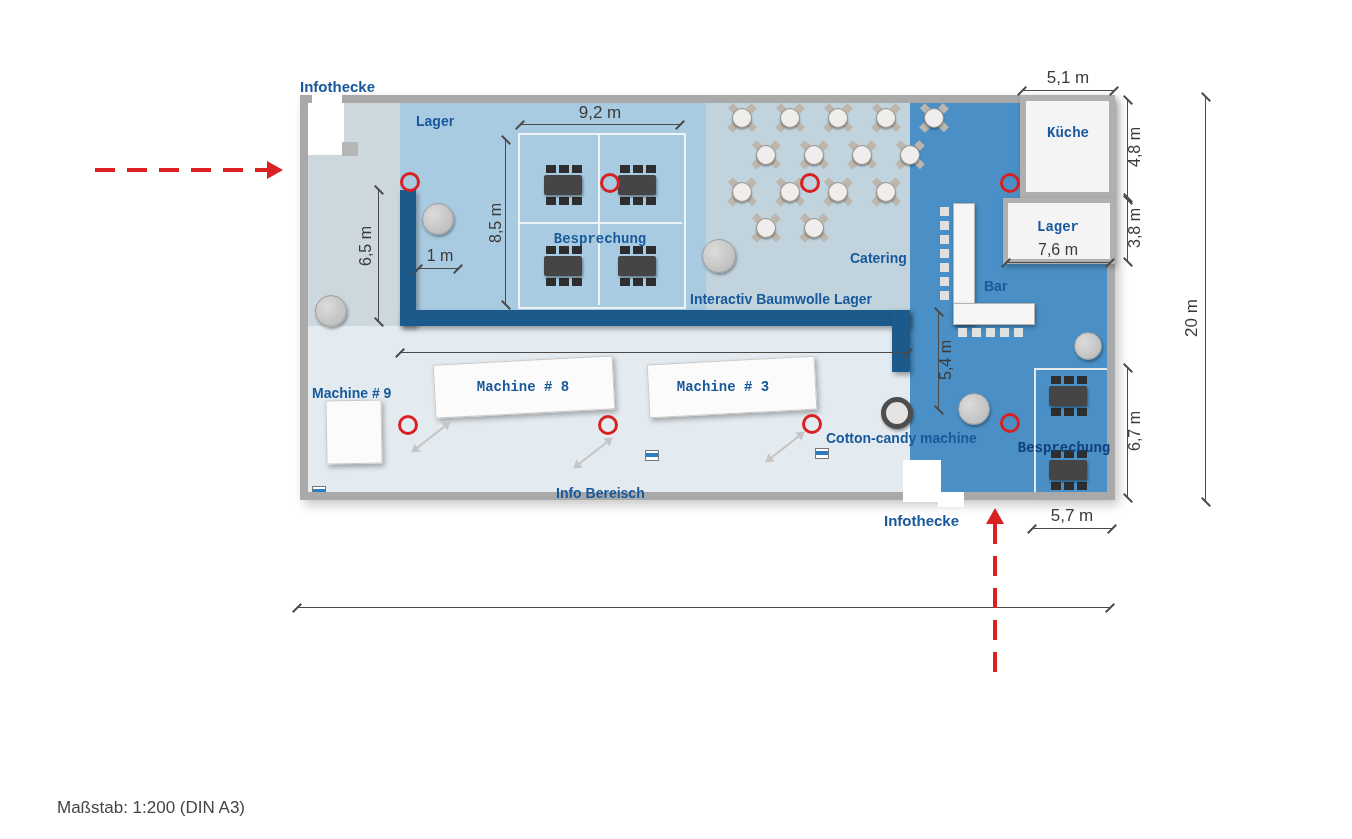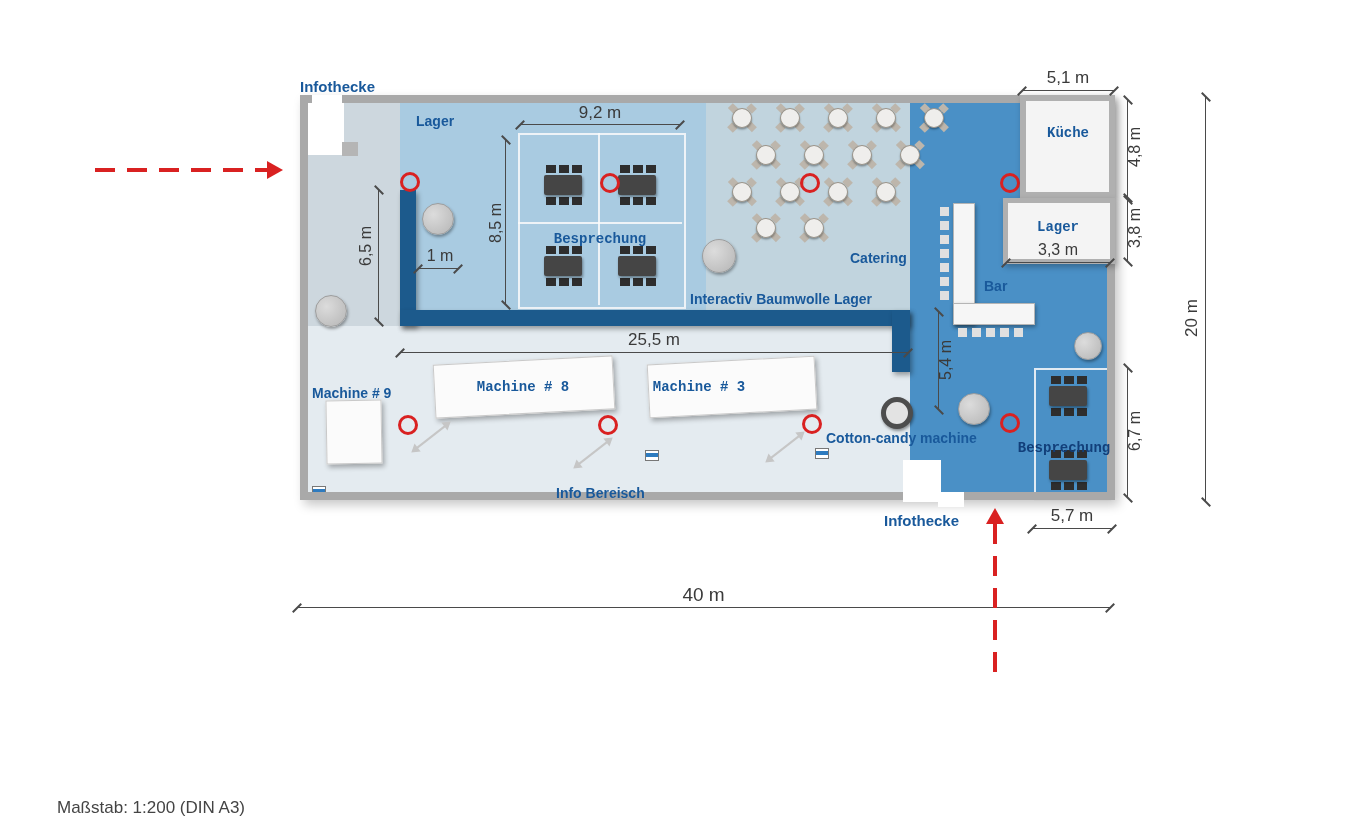--- a/index.html
+++ b/index.html
@@ -157,21 +157,21 @@
   <div class="lbl" style="left:300px;top:78px;font-size:15px;">Infothecke</div>
   <div class="lbl" style="left:416px;top:113px;">Lager</div>
   <div class="lbl ctr" style="left:520px;top:231px;width:160px;">Besprechung</div>
   <div class="lbl" style="left:810px;top:250px;margin-left:40px;">Catering</div>
   <div class="lbl" style="left:690px;top:291px;">Interactiv Baumwolle Lager</div>
   <div class="lbl" style="left:984px;top:278px;">Bar</div>
   <div class="lbl ctr" style="left:1026px;top:125px;width:84px;">Küche</div>
   <div class="lbl ctr" style="left:1008px;top:219px;width:100px;">Lager</div>
   <div class="lbl" style="left:312px;top:385px;">Machine # 9</div>
   <div class="lbl ctr" style="left:434px;top:379px;width:178px;">Machine # 8</div>
-  <div class="lbl ctr" style="left:616px;top:379px;width:166px;">Machine # 3</div>
+  <div class="lbl ctr" style="left:640px;top:379px;width:166px;">Machine # 3</div>
   <div class="lbl" style="left:826px;top:430px;">Cotton-candy machine</div>
   <div class="lbl" style="left:556px;top:476px;margin-top:9px;">Info Bereisch</div>
   <div class="lbl ctr" style="left:1014px;top:440px;width:100px;color:#123f7a;">Besprechung</div>
   <div class="lbl" style="left:884px;top:512px;font-size:15px;">Infothecke</div>
 
   <div class="dim-h" style="left:520px;top:124px;width:160px;"></div>
   <div class="dim-v" style="left:505px;top:140px;height:165px;"></div>
   <div class="dim-v" style="left:378px;top:190px;height:132px;"></div>
   <div class="dim-h" style="left:418px;top:268px;width:40px;"></div>
   <div class="dim-h" style="left:400px;top:352px;width:508px;"></div>
@@ -182,30 +182,28 @@
   <div class="dim-h" style="left:1006px;top:262px;width:104px;"></div>
   <div class="dim-v" style="left:1205px;top:97px;height:405px;"></div>
   <div class="dim-v" style="left:1127px;top:368px;height:130px;"></div>
   <div class="dim-h" style="left:1032px;top:528px;width:80px;"></div>
   <div class="dim-h" style="left:297px;top:607px;width:813px;"></div>
 
   <div class="dim-lbl med" style="left:520px;top:103px;width:160px;">9,2 m</div>
   <div class="dim-lbl rot" style="left:466px;top:214px;">8,5 m</div>
   <div class="dim-lbl rot" style="left:336px;top:237px;">6,5 m</div>
   <div class="dim-lbl" style="left:400px;top:247px;width:80px;">1 m</div>
-  <div class="dim-lbl med" style="left:400px;top:330px;width:508px;">25,5 m</div>
   <div class="dim-lbl rot" style="left:916px;top:351px;">5,4 m</div>
   <div class="dim-lbl med" style="left:1022px;top:68px;width:92px;">5,1 m</div>
   <div class="dim-lbl rot" style="left:1105px;top:138px;">4,8 m</div>
   <div class="dim-lbl rot" style="left:1105px;top:219px;">3,8 m</div>
-  <div class="dim-lbl" style="left:1006px;top:241px;width:104px;">3,3 m</div>
+  <div class="dim-lbl" style="left:1006px;top:241px;width:104px;">7,6 m</div>
   <div class="dim-lbl rot med" style="left:1162px;top:308px;">20 m</div>
   <div class="dim-lbl rot" style="left:1105px;top:422px;">6,7 m</div>
   <div class="dim-lbl med" style="left:1032px;top:506px;width:80px;">5,7 m</div>
-  <div class="dim-lbl big" style="left:297px;top:584px;width:813px;">40 m</div>
 
   <div class="dash-h" style="left:95px;top:168px;width:172px;"></div>
   <div class="arr-right" style="left:267px;top:161px;"></div>
   <div class="dash-v" style="left:993px;top:524px;height:158px;"></div>
   <div class="arr-up" style="left:986px;top:508px;"></div>
 
   <div class="scale-note" style="left:57px;top:798px;">Maßstab: 1:200 (DIN A3)</div>
 
 </div>
 

